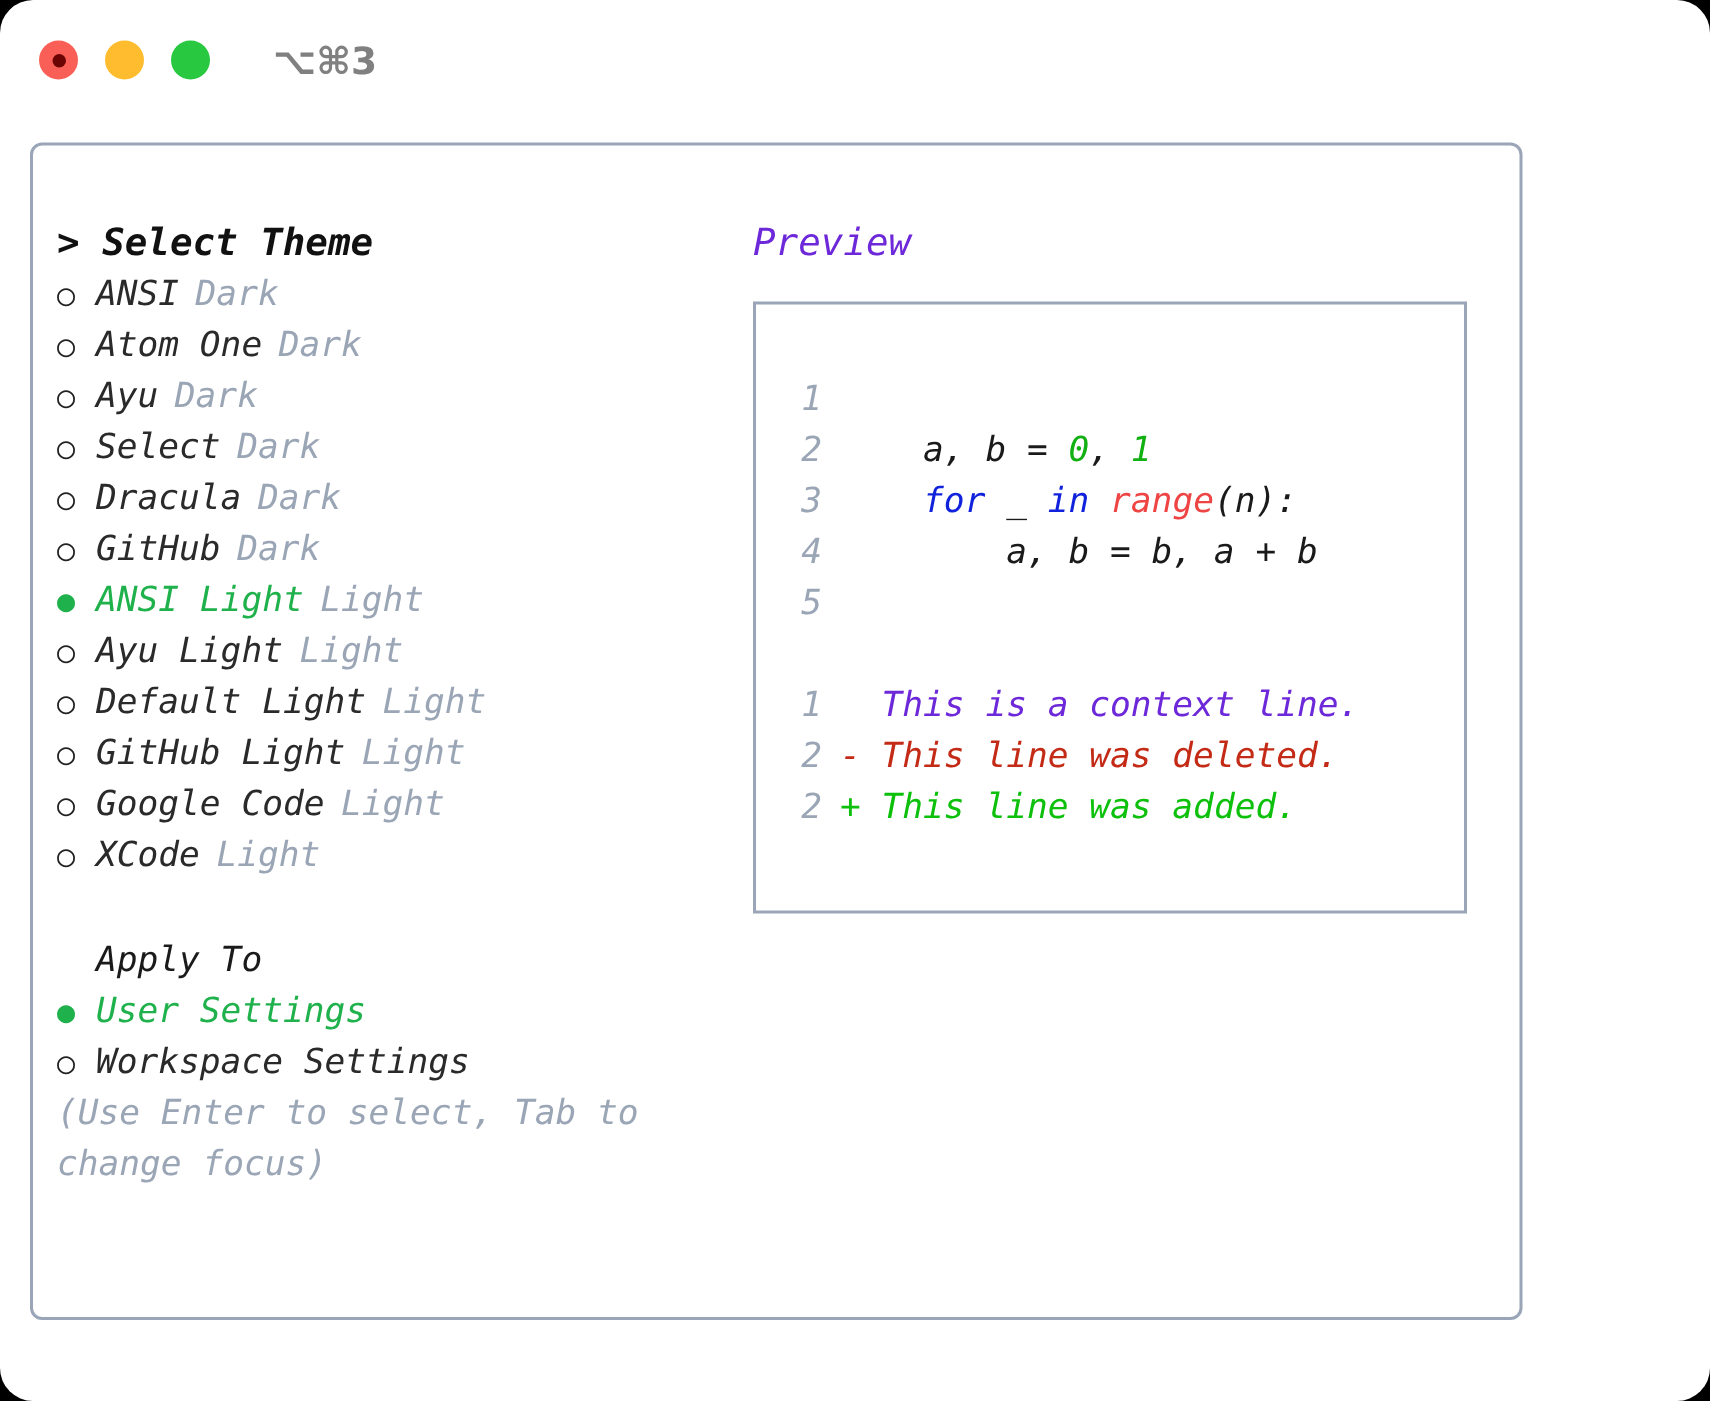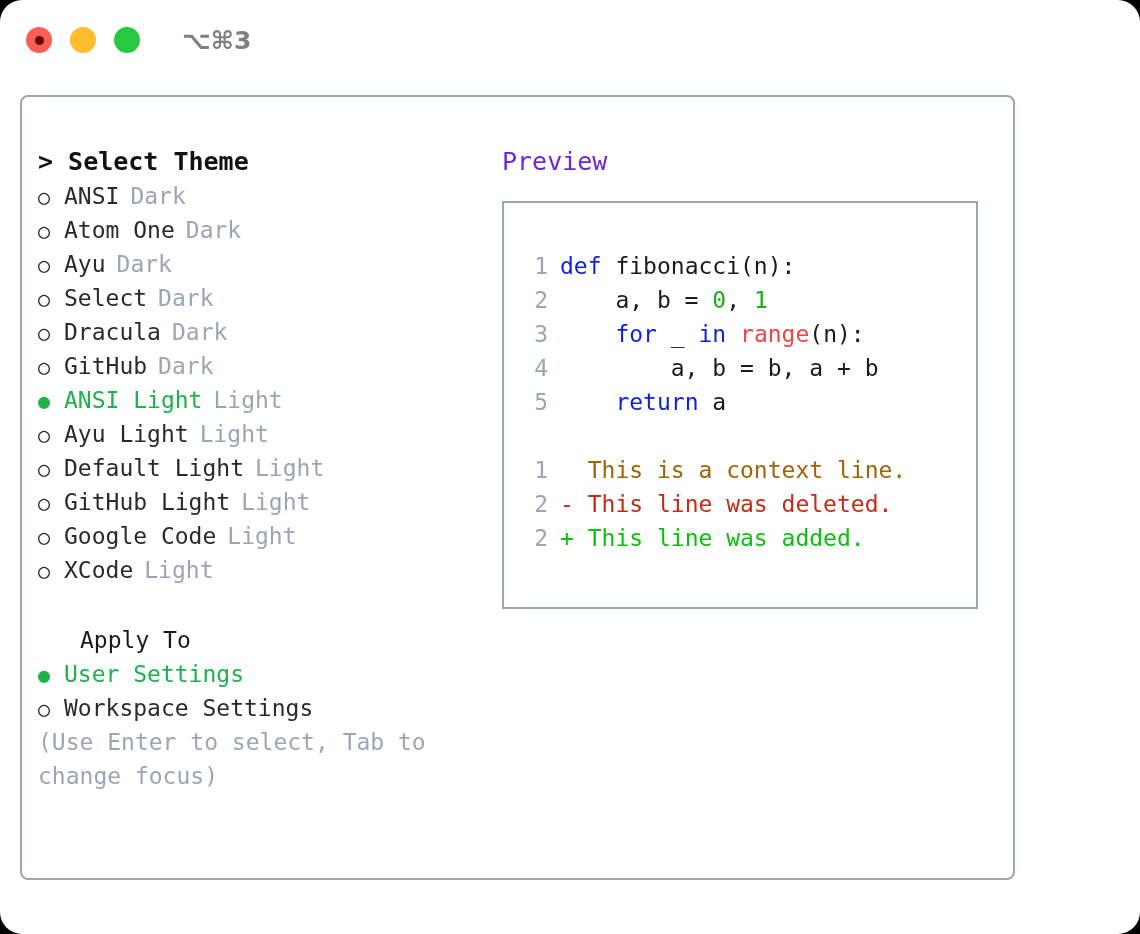--- a/index.html
+++ b/index.html
@@ -69,20 +69,21 @@
   
   .panel {
     position: absolute;
     left: 20px;
     top: 95px;
     width: 995px;
     height: 785px;
     border: 2px solid #9aa6b8;
     border-radius: 8px;
     box-sizing: border-box;
+    font-style: italic;
   }
 
   
   .left-col {
     position: absolute;
     left: 16px;
     top: 48px;
     width: 470px;
   }
   .section-title {
@@ -110,21 +111,21 @@
     font-size: 20px;
     line-height: 34px;
   }
   .opt-row.selected .marker { color: #1fb14b; }
   .opt-name { color: #2a2a2a; }
   .opt-row.selected .opt-name { color: #1fb14b; }
   .opt-variant { color: #9aa5b5; margin-left: 11px; }
 
   .apply-title {
     margin-top: 36px;
-    margin-left: 42px;
+    margin-left: 26px;
     font-size: 23px;
     color: #1a1a1a;
     line-height: 34px;
     white-space: pre;
   }
   .hint {
     font-size: 23px;
     color: #9aa5b5;
     line-height: 34px;
     width: 420px;
@@ -167,21 +168,21 @@
     text-align: right;
     color: #9aa5b5;
     margin-right: 12px;
   }
   .code-text { color: #1a1a1a; }
   .tok-kw   { color: #1122dd; }
   .tok-bi   { color: #ef4444; }
   .tok-num  { color: #12b012; }
   .tok-plain{ color: #1a1a1a; }
   .gap-line { height: 34px; }
-  .diff-ctx { color: #a16207; }
+  .diff-ctx { color: #6d28d9; }
   .diff-del { color: #c42b16; }
   .diff-add { color: #0cc00c; }
 </style>
 </head>
 <body>
 
 <div class="page">
 
   <div class="titlebar">
     <div class="dots">
@@ -221,25 +222,25 @@
         </div>
 
       <div class="hint">(Use Enter to select, Tab to change focus)</div>
     </div>
 
     <div class="right-col">
       <div class="preview-title">Preview</div>
 
       <div class="preview-box">
         <div id="code-sample">
-            <div class="code-line"><span class="ln">1</span><span class="code-text"><span class="tok-kw">def</span><span class="tok-plain"> fibonacci(n):</span></span></div>
+            <div class="code-line"><span class="ln">1</span></div>
             <div class="code-line"><span class="ln">2</span><span class="code-text"><span class="tok-plain">    a, b = </span><span class="tok-num">0</span><span class="tok-plain">, </span><span class="tok-num">1</span></span></div>
             <div class="code-line"><span class="ln">3</span><span class="code-text"><span class="tok-plain">    </span><span class="tok-kw">for</span><span class="tok-plain"> _ </span><span class="tok-kw">in</span><span class="tok-plain"> </span><span class="tok-bi">range</span><span class="tok-plain">(n):</span></span></div>
             <div class="code-line"><span class="ln">4</span><span class="code-text"><span class="tok-plain">        a, b = b, a + b</span></span></div>
-            <div class="code-line"><span class="ln">5</span><span class="code-text"><span class="tok-plain">    </span><span class="tok-kw">return</span><span class="tok-plain"> a</span></span></div>
+            <div class="code-line"><span class="ln">5</span></div>
           </div>
         <div class="gap-line"></div>
         <div id="diff-sample">
             <div class="code-line"><span class="ln">1</span><span class="diff-ctx">  </span><span class="diff-ctx">This is a context line.</span></div>
             <div class="code-line"><span class="ln">2</span><span class="diff-del">- </span><span class="diff-del">This line was deleted.</span></div>
             <div class="code-line"><span class="ln">2</span><span class="diff-add">+ </span><span class="diff-add">This line was added.</span></div>
           </div>
       </div>
     </div>
 

